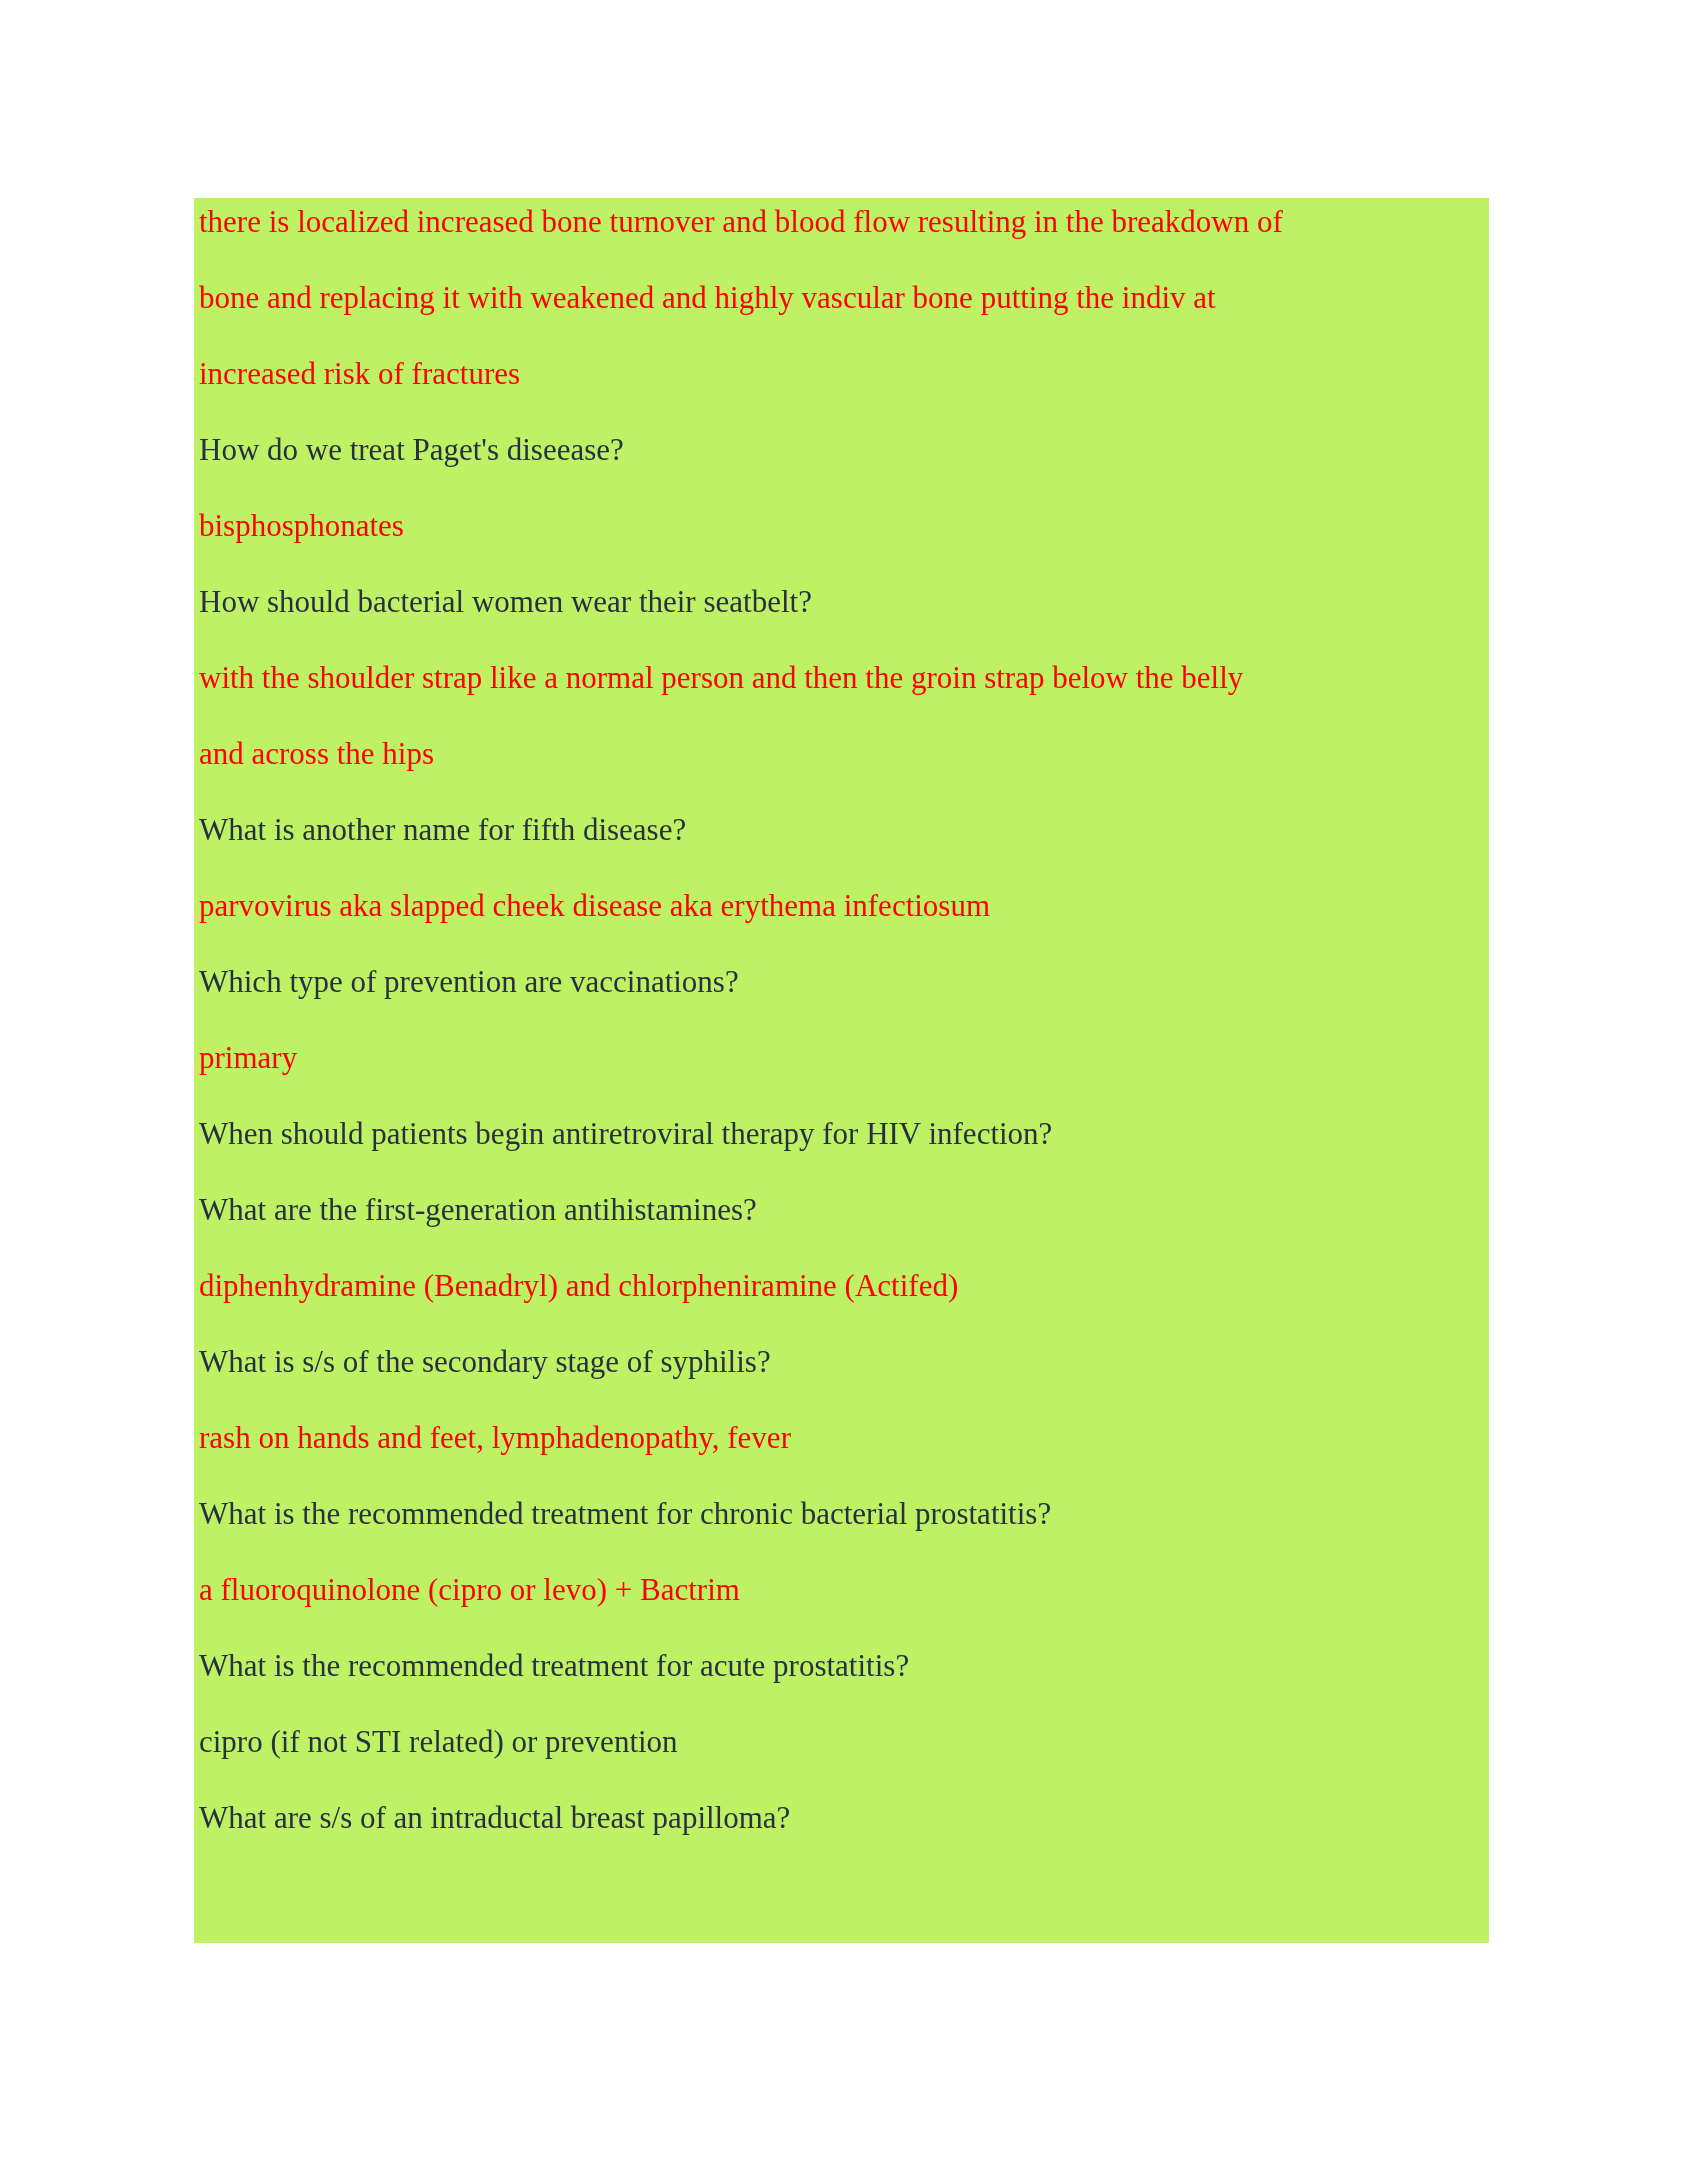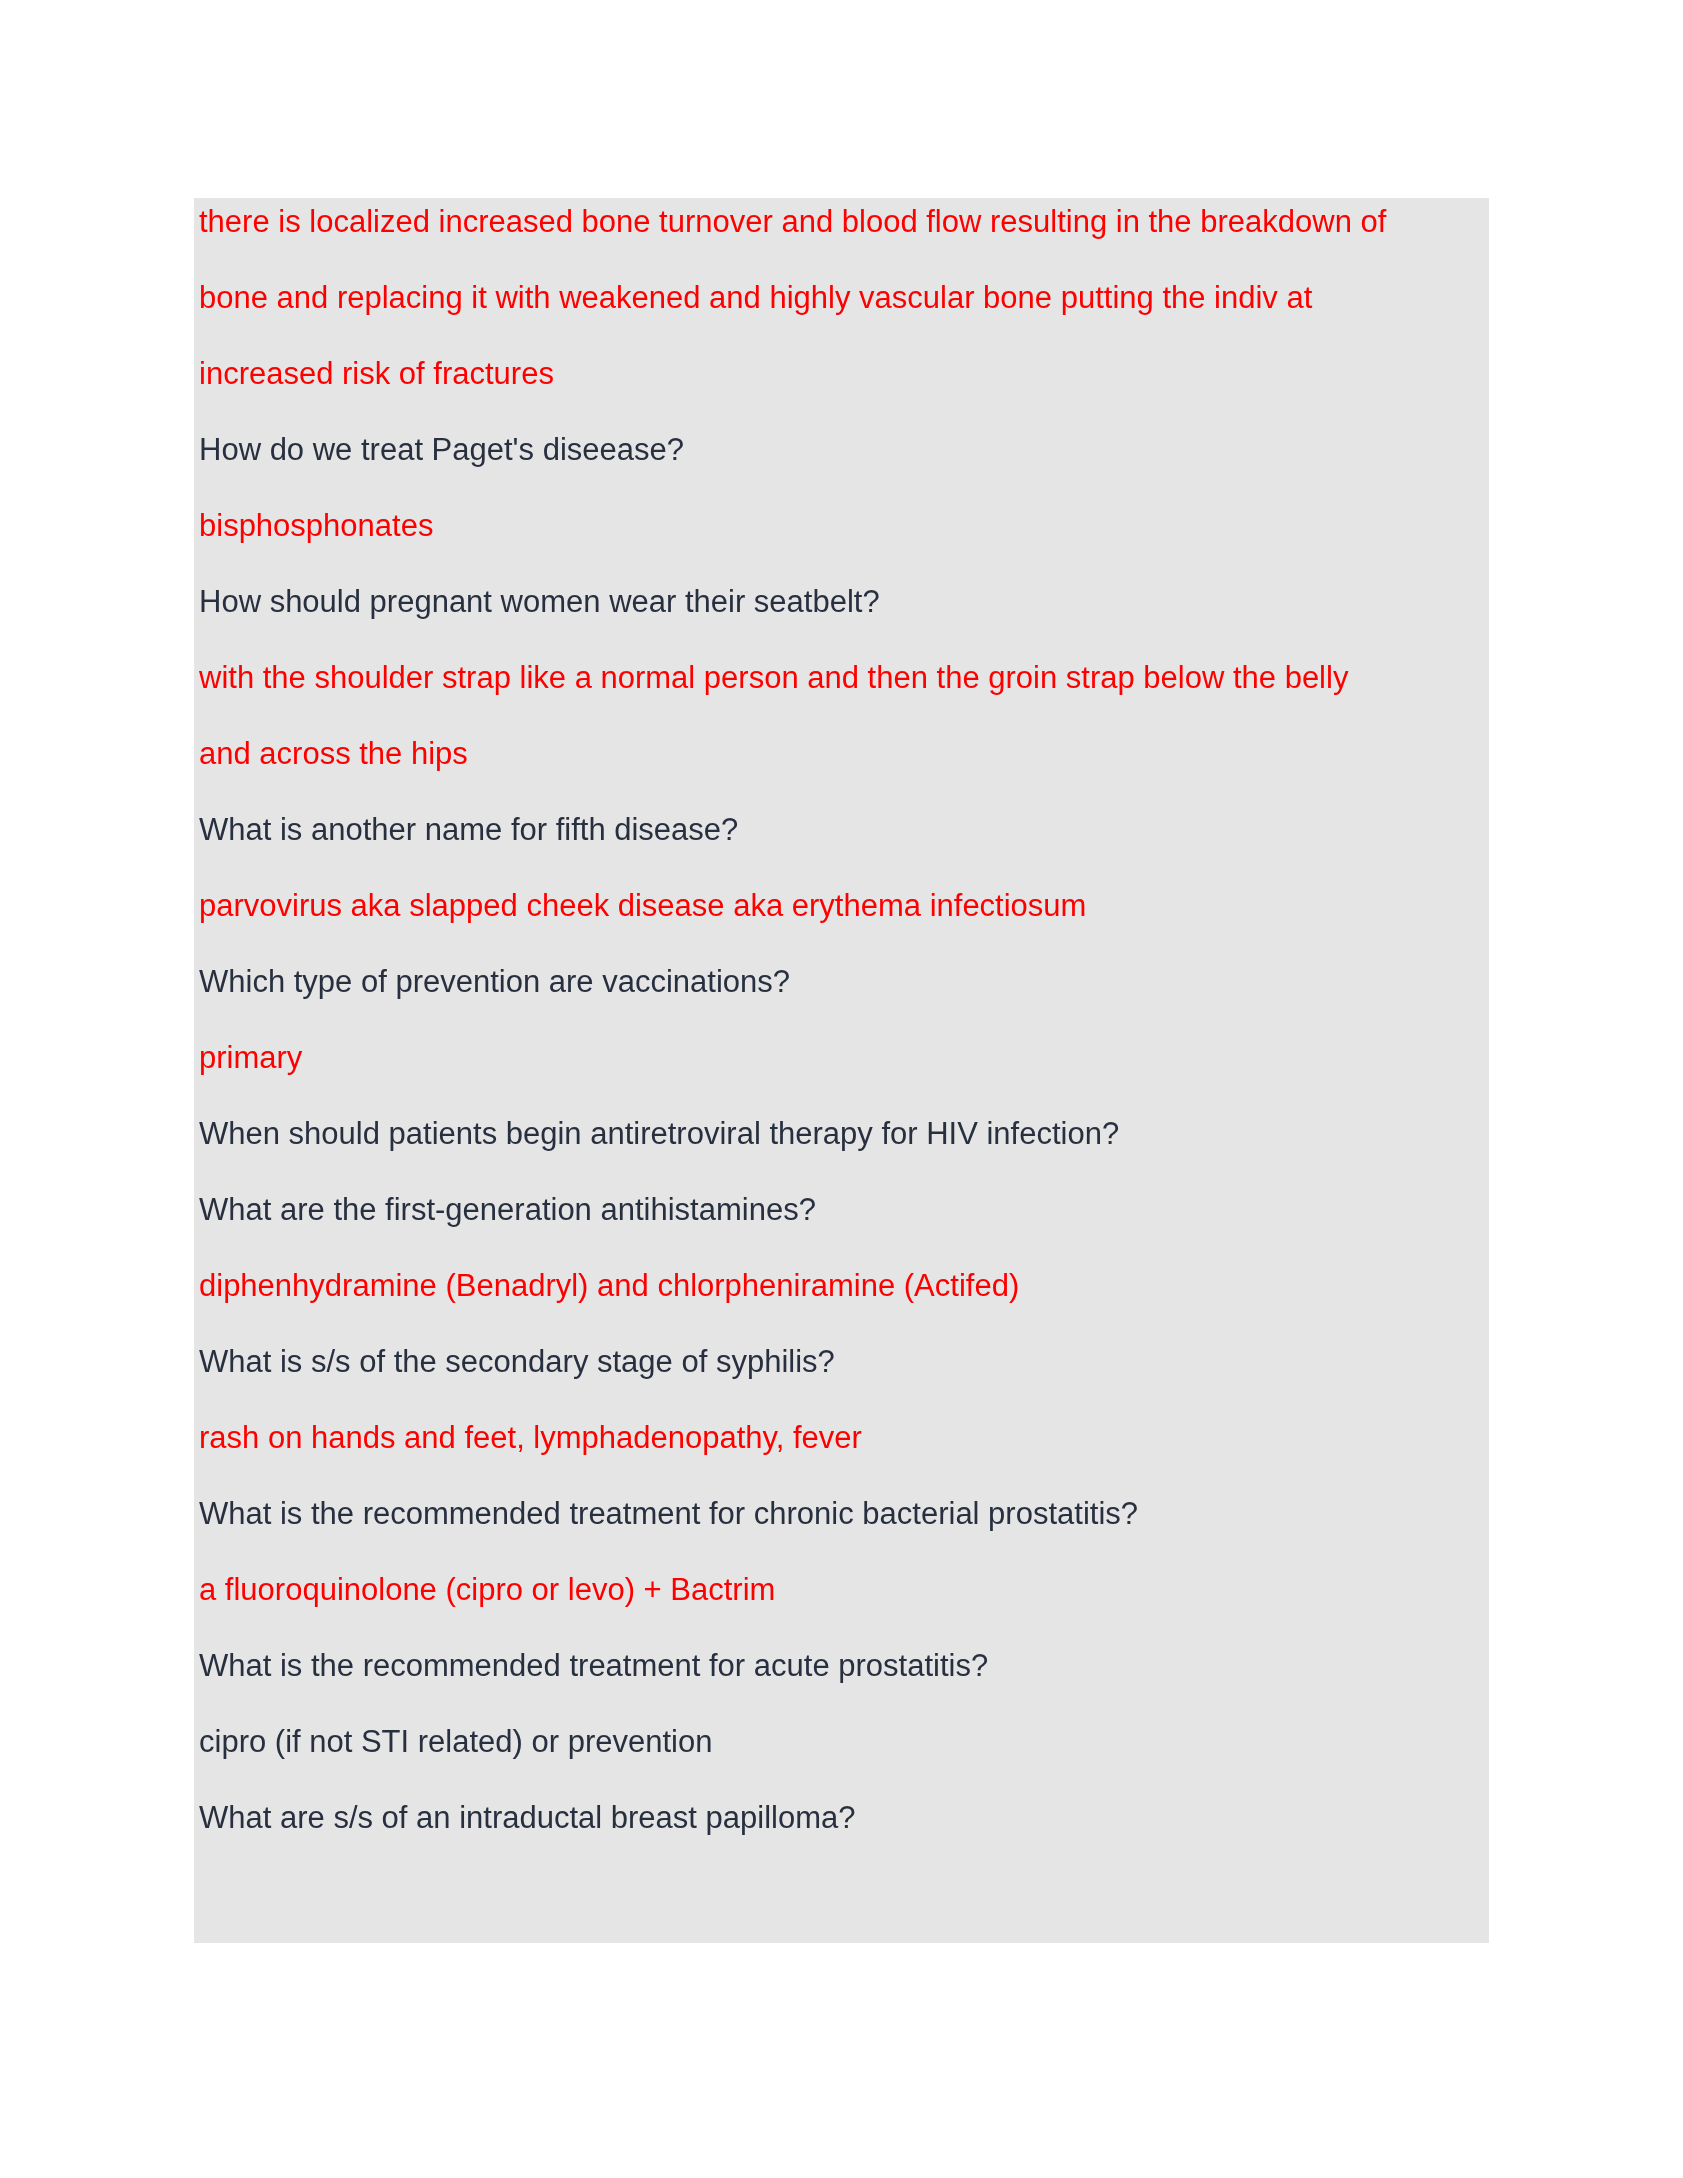--- a/index.html
+++ b/index.html
@@ -21,21 +21,22 @@
       width: 1683px;
       height: 2178px;
       background: #ffffff;
     }
     .content-block {
       position: absolute;
       left: 194px;
       top: 198px;
       width: 1295px;
       height: 1745px;
-      background: #e5e5e5;
+      background: #bef264;
+      font-family: Liberation Serif, serif;
     }
     .lines {
       position: absolute;
       left: 5px;
       top: 0;
       right: 0;
     }
     .line {
       height: 76px;
       line-height: 1;
@@ -67,21 +68,21 @@
       <div class="line">
           <span class="a">increased risk of fractures</span>
         </div>
       <div class="line">
           <span class="q">How do we treat Paget's diseease?</span>
         </div>
       <div class="line">
           <span class="a">bisphosphonates</span>
         </div>
       <div class="line">
-          <span class="q">How should pregnant women wear their seatbelt?</span>
+          <span class="q">How should bacterial women wear their seatbelt?</span>
         </div>
       <div class="line">
           <span class="a">with the shoulder strap like a normal person and then the groin strap below the belly</span>
         </div>
       <div class="line">
           <span class="a">and across the hips</span>
         </div>
       <div class="line">
           <span class="q">What is another name for fifth disease?</span>
         </div>

